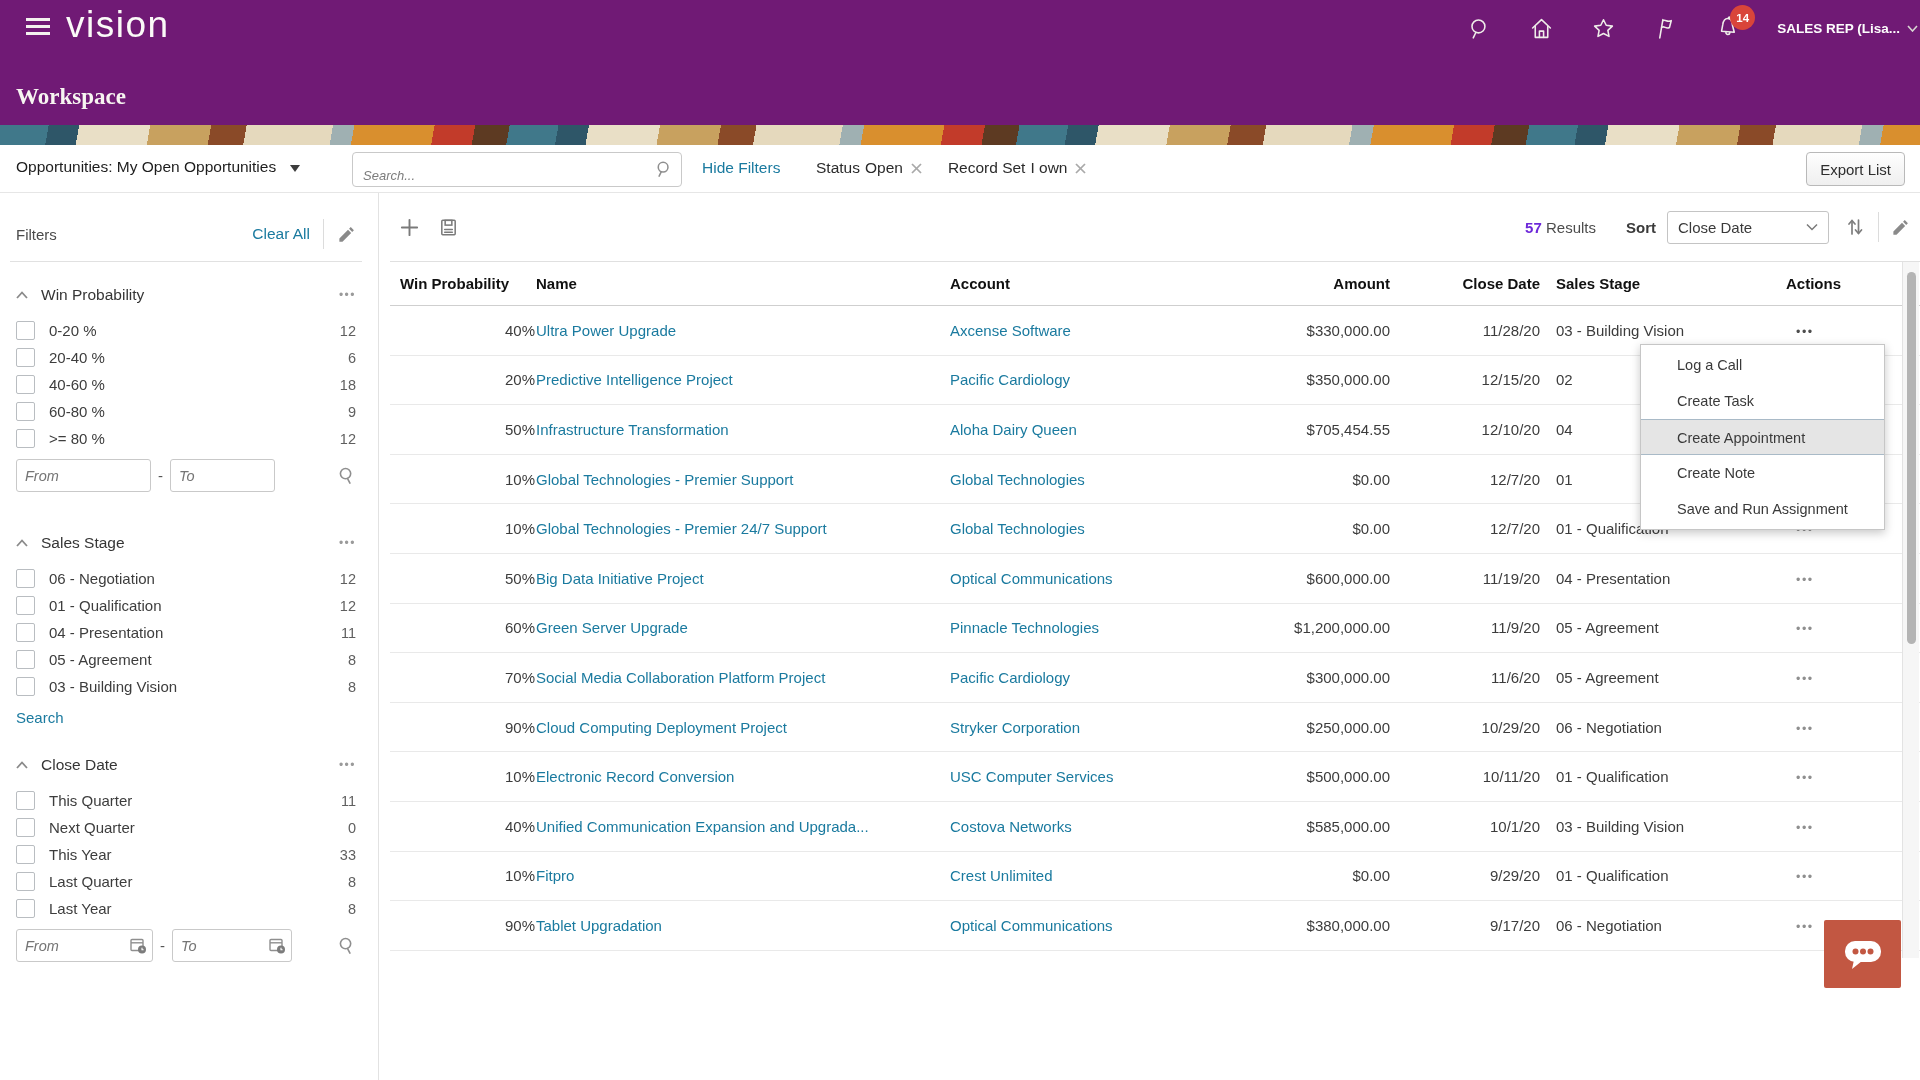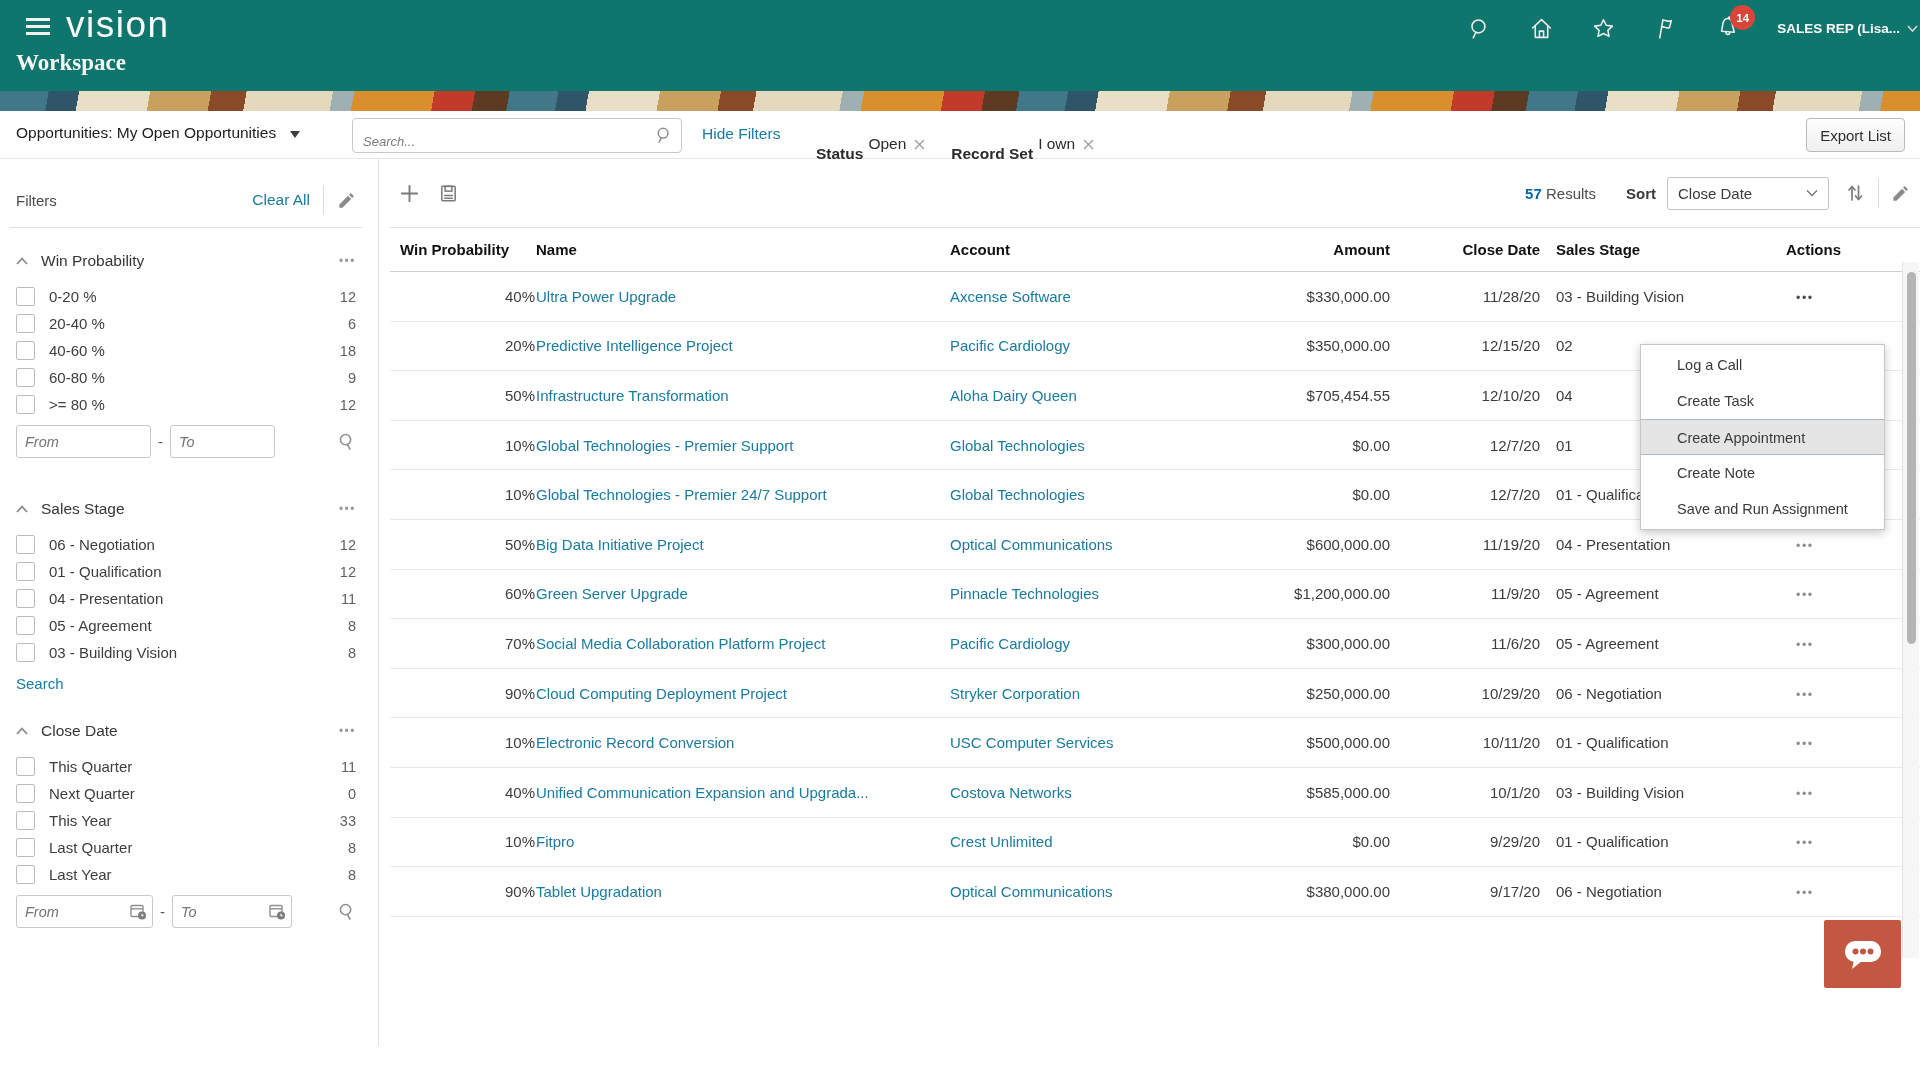--- a/index.html
+++ b/index.html
@@ -1,20 +1,20 @@
 <!DOCTYPE html>
 <html><head>
 <meta charset="utf-8">
 <style>
   * { margin:0; padding:0; box-sizing:border-box; }
   html,body { width:1920px; height:1080px; overflow:hidden; background:#fff;
     font-family:"Liberation Sans","DejaVu Sans",sans-serif; color:#333; font-size:15px; }
 
   
-  .app-header { position:relative; height:91px; background:#0f766e; }
+  .app-header { position:relative; height:125px; background:#701a75; }
   .hamburger { position:absolute; left:26px; top:18px; width:24px; height:18px; cursor:pointer; }
   .hamburger span { display:block; height:2.6px; background:#f4f2ef; margin-bottom:4.4px; }
   .logo { position:absolute; left:66px; top:4px; font-size:37px; font-weight:400; color:#fbfaf8; letter-spacing:1.5px; }
   .page-title { position:absolute; left:16px; bottom:15px; font-family:"Liberation Serif","DejaVu Serif",serif;
     font-weight:700; font-size:23px; color:#f7f5f1; }
   .hdr-icons { position:absolute; top:0; right:2px; height:56px; display:flex; align-items:center; gap:37px; }
   .hdr-icons svg.hic { width:25px; height:25px; stroke:#efede9; stroke-width:1.5; fill:none;
     stroke-linecap:round; stroke-linejoin:round; }
   .bell-wrap { position:relative; }
   .badge { position:absolute; top:-9px; right:-15px; min-width:25px; height:25px; border-radius:50%;
@@ -36,21 +36,21 @@
     border-left:5.5px solid transparent; border-right:5.5px solid transparent; border-top:7px solid #3c3c3c; }
   .search-box { position:absolute; left:352px; top:7px; width:330px; height:35px; }
   .search-box input { width:100%; height:100%; border:1px solid #c9c9c9; border-radius:4px; padding:12px 34px 0 10px;
     font-style:italic; font-size:13px; color:#555; font-family:inherit; }
   .search-box input::placeholder { color:#7c7c7c; }
   .search-box svg { position:absolute; right:9px; top:8px; width:18px; height:18px; stroke:#8f8f8f; stroke-width:1.7; fill:none; stroke-linecap:round; }
   .link { color:#1a7a9f; cursor:pointer; text-decoration:none; }
   .hide-filters { position:absolute; left:702px; top:14px; font-size:15.5px; }
   .chips { position:absolute; left:816px; top:14px; display:flex; gap:26px; }
   .chip { display:flex; align-items:center; font-size:15.5px; color:#2b2b2b; }
-  .chip b { font-weight:700; margin-right:5px;margin-top:20px; }
+  .chip b { font-weight:400; margin-right:5px; }
   .chip svg { width:11px; height:11px; margin-left:8px; stroke:#a9a9a9; stroke-width:1.7; cursor:pointer; }
   .export-btn { position:absolute; right:15px; top:7px; height:34px; padding:0 13px; font-size:15px; color:#2e2e2e;
     background:linear-gradient(#fefefe,#efefef); border:1px solid #b9b9b9; border-radius:4px; font-family:inherit; cursor:pointer; }
 
   
   .content { display:flex; height:887px; }
   .filters-panel { width:379px; border-right:1px solid #e2e2e2; padding:26px 22px 0 16px; flex-shrink:0; }
   .main { flex:1; position:relative; padding-left:11px; }
 
   
@@ -80,21 +80,21 @@
   .mag { width:19px; height:19px; stroke:#8f8f8f; stroke-width:1.7; fill:none; stroke-linecap:round; margin-left:auto; cursor:pointer; }
   .fsearch { display:inline-block; margin-top:9px; font-size:15px; font-weight:500; }
 
   
   .toolbar { height:69px; display:flex; align-items:center; border-bottom:1px solid #e0e0e0; padding-right:10px; }
   .tb-ic { width:21px; height:21px; fill:none; stroke:#7a7a7a; stroke-width:2; stroke-linecap:round; cursor:pointer; }
   .tb-plus { margin-left:9px; }
   .tb-save { margin-left:18px; stroke-width:1.6; }
   .tb-right { margin-left:auto; display:flex; align-items:center; }
   .results { color:#4c4c4c; margin-right:30px; }
-  .results b { color:#0369a1;margin-top:32px; }
+  .results b { color:#6d28d9;margin-top:32px; }
   .sort-label { font-weight:700; color:#3a3a3a; margin-right:11px; }
   .sort-select { width:162px; height:33px; border:1px solid #c4c4c4; border-radius:3px; background:#fff;
     display:flex; align-items:center; padding:0 10px; color:#3a3a3a; cursor:pointer; margin-right:17px; }
   .sort-select svg { margin-left:auto; width:12px; height:8px; stroke:#7a7a7a; stroke-width:1.5; fill:none; }
   .updown { width:18px; height:20px; stroke:#7d7d7d; stroke-width:1.7; fill:none; stroke-linecap:round; margin-right:14px; cursor:pointer; }
 
   
   .grid { display:grid; grid-template-columns:146px 414px 205px 235px 150px 246px 74px; align-items:center; }
   .thead { height:44px; border-bottom:1px solid #cfcfcf; font-weight:700; color:#111; }
   .thead .h0 { padding-left:10px; }

